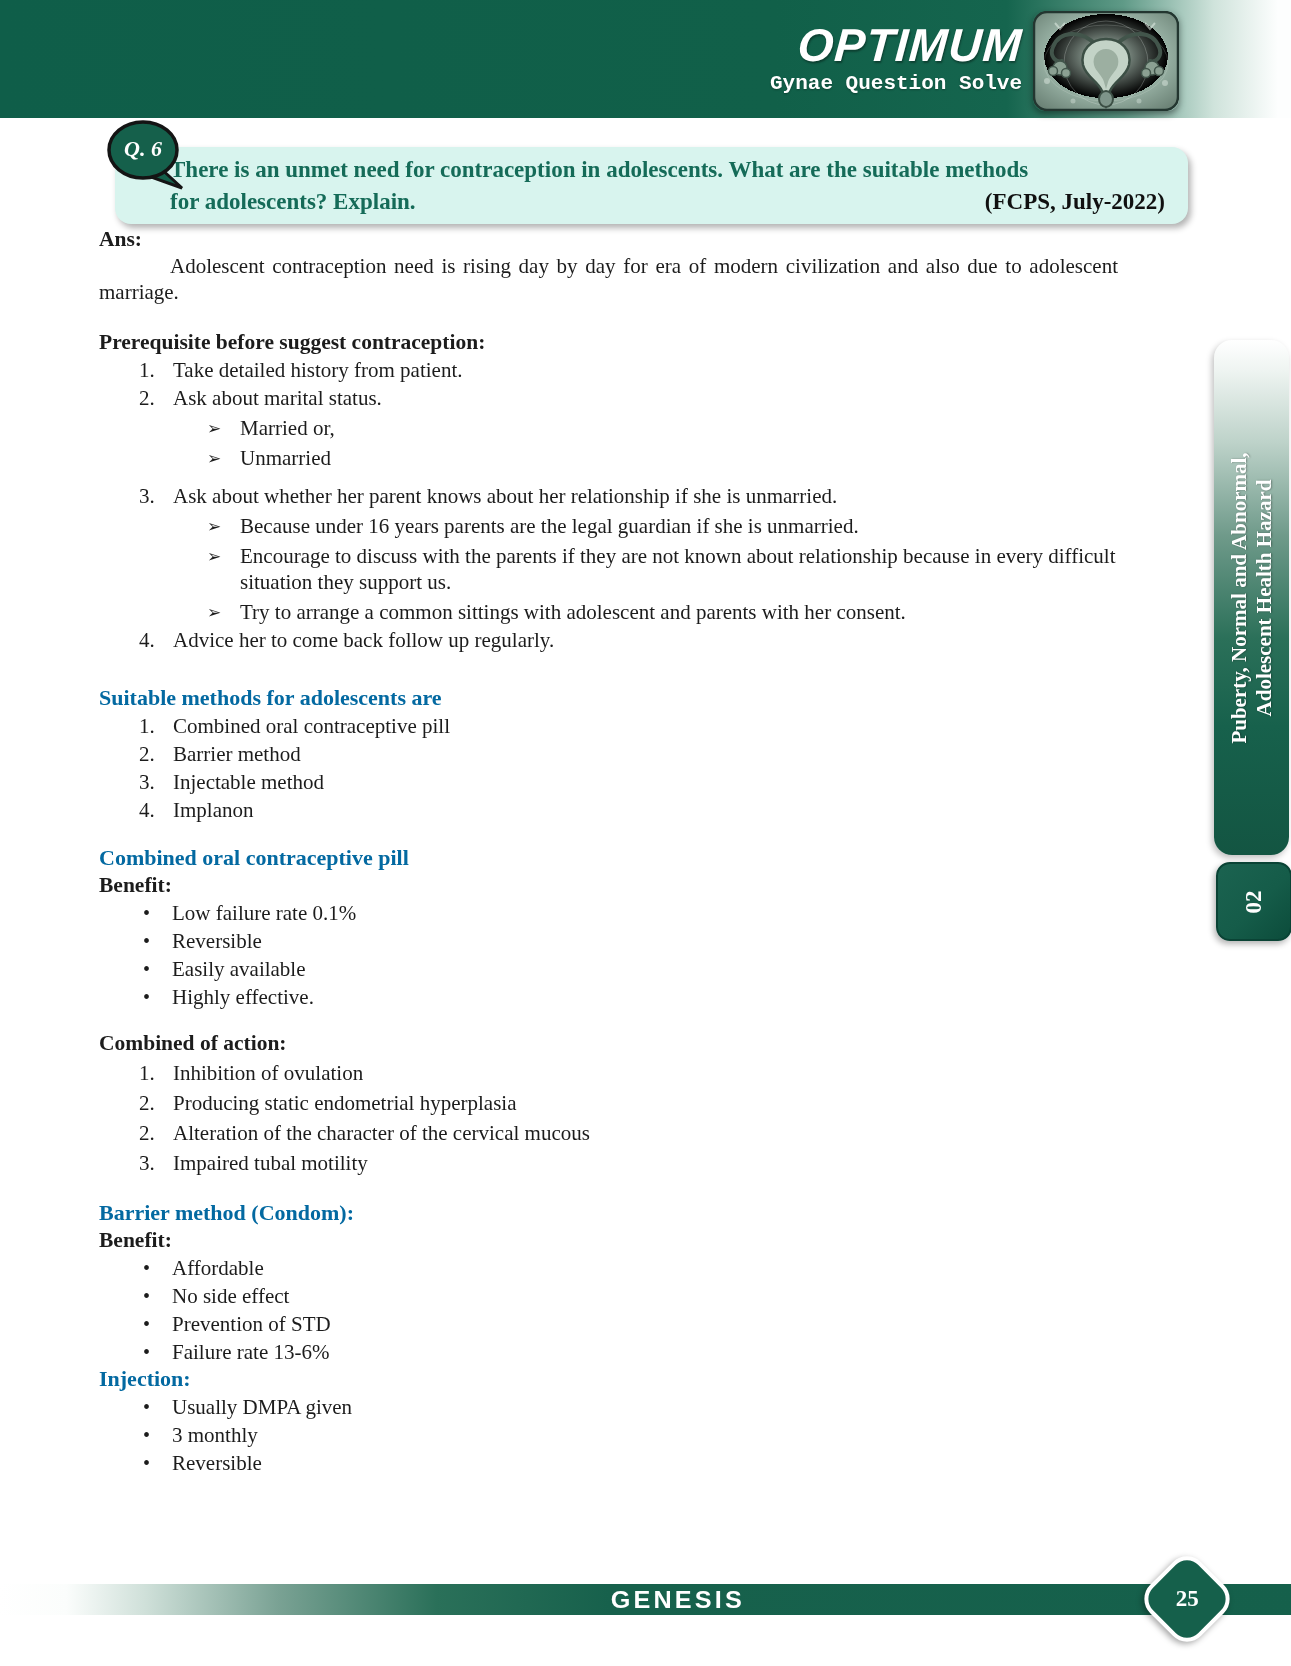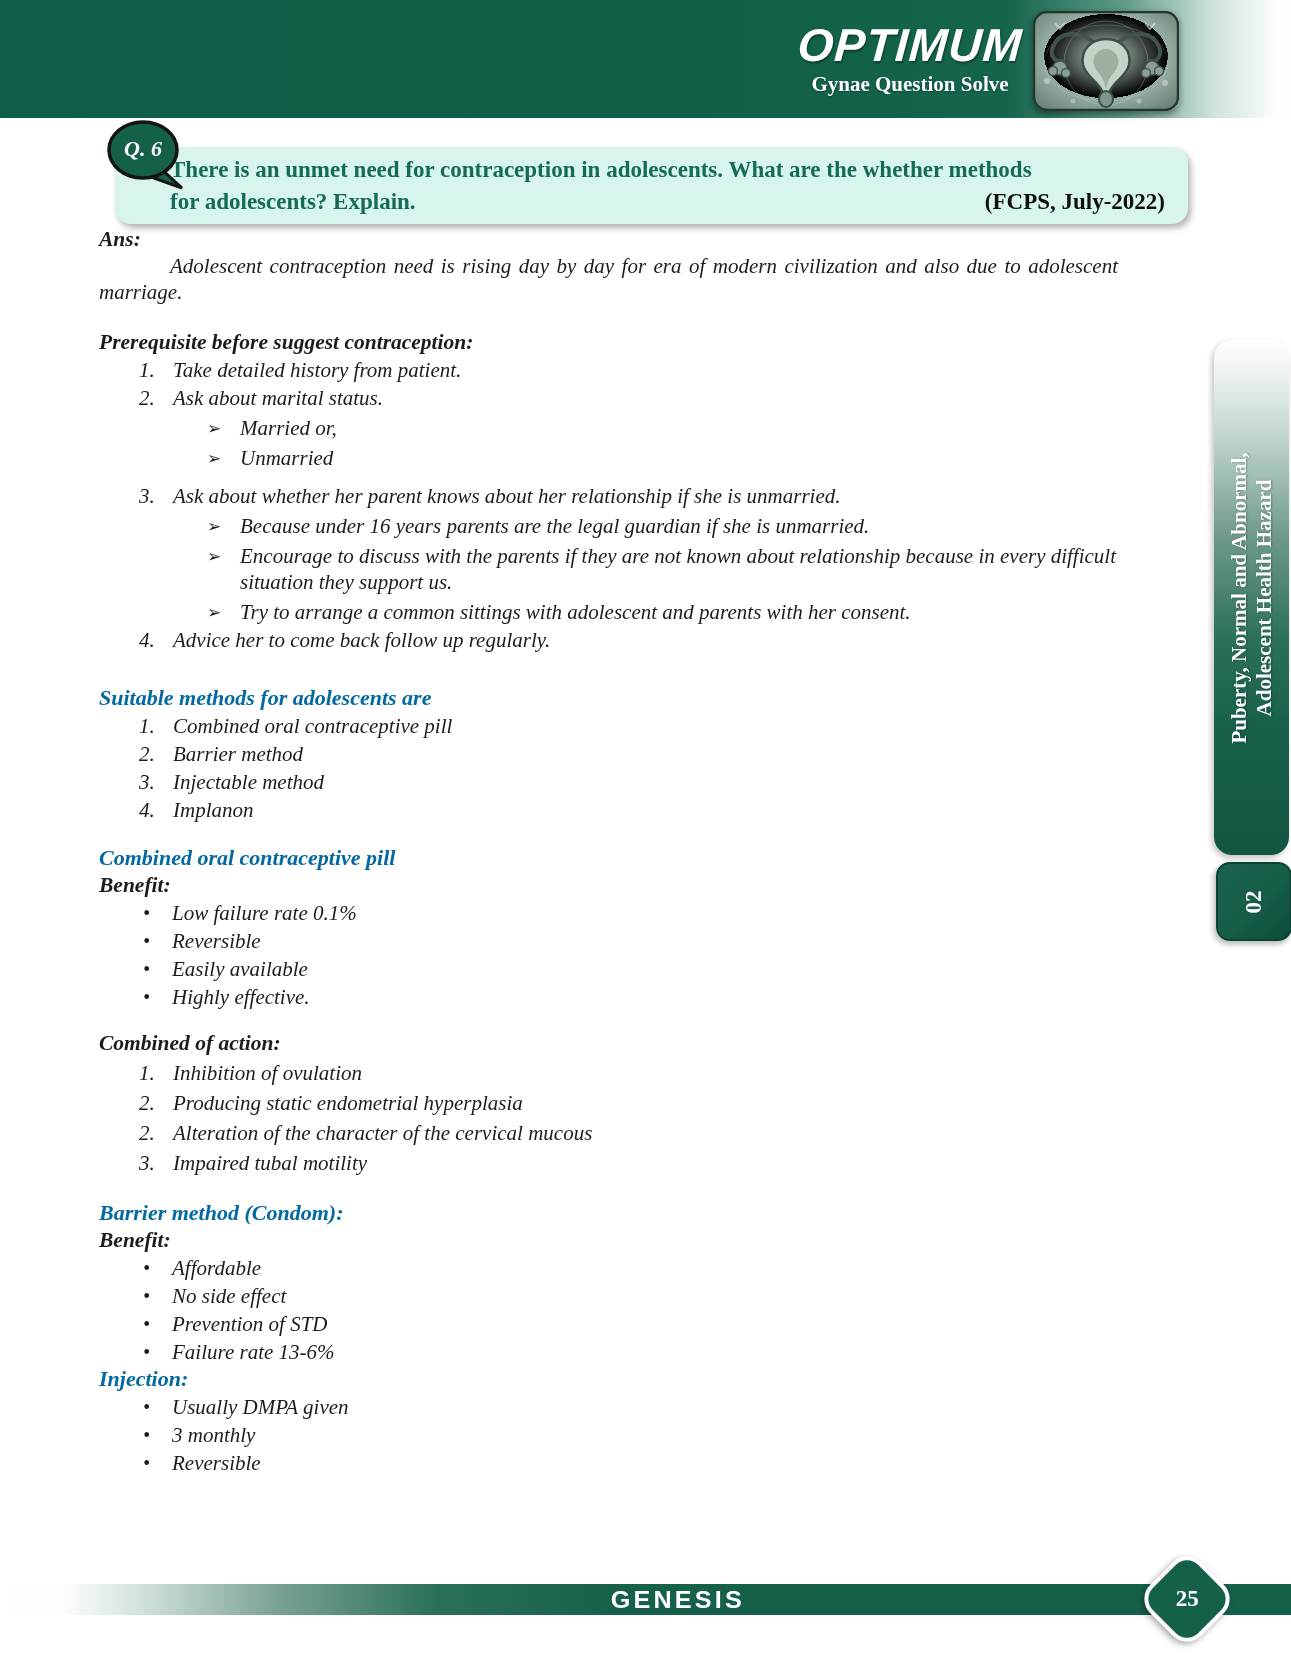--- a/index.html
+++ b/index.html
@@ -5,40 +5,40 @@
   html,body{margin:0;padding:0;background:#e9e9e9;}
   .page{position:relative;width:1291px;height:1666px;background:#ffffff;overflow:hidden;
         font-family:"Liberation Serif",serif;color:#1c1c1c;}
 
   
   .header{position:absolute;left:0;top:0;width:1291px;height:118px;
     background:linear-gradient(90deg,#0f5e49 0%,#116049 60%,#15654e 78%,#5f9a87 87%,#cfe3db 94%,#fdfefe 99%);}
   .brand{position:absolute;left:770px;top:18px;width:280px;text-align:center;color:#fff;
     font-family:"Liberation Sans",sans-serif;font-size:46px;font-weight:900;font-style:italic;
     letter-spacing:1px;transform:skewX(-4deg);text-shadow:1px 2px 2px rgba(0,0,0,.35);}
-  .brand-sub{position:absolute;left:770px;top:72px;width:280px;text-align:center;color:#fff;
-    font-family:Liberation Serif, serif;font-size:21px;font-weight:bold;text-shadow:0 1px 2px rgba(0,0,0,.3);}
+  .brand-sub{position:absolute;left:770px;top:72px;width:280px;text-align:left;color:#fff;
+    font-family:Liberation Mono, monospace;font-size:21px;font-weight:bold;text-shadow:0 1px 2px rgba(0,0,0,.3);}
   .logo-img{position:absolute;left:1033px;top:11px;width:146px;height:100px;border-radius:12px;
     box-shadow:0 3px 7px rgba(0,0,0,.45);overflow:hidden;}
 
   
   .qbox{position:absolute;left:115px;top:147px;width:1073px;height:77px;background:#d8f4ee;
     border-radius:16px;box-shadow:3px 4px 6px rgba(0,0,0,.3);}
   .qline1{position:absolute;left:55px;top:8px;width:1000px;font-size:23px;font-weight:bold;
     color:#156b58;line-height:29px;}
   .qline2{position:absolute;left:55px;top:40px;width:995px;display:flex;justify-content:space-between;
     font-size:23px;font-weight:bold;line-height:29px;}
   .qline2 .q2{color:#156b58;} .qline2 .qref{color:#101010;}
   .qbadge{position:absolute;left:100px;top:114px;width:96px;height:96px;}
   .qbadge-label{position:absolute;left:14px;top:22px;width:58px;text-align:center;color:#fff;
     font-style:italic;font-weight:bold;font-size:22px;font-family:Liberation Serif, serif;}
 
   
   .content{position:absolute;left:99px;top:226px;width:1019px;}
-  .row{line-height:26px;font-size:21px;font-style:italic;}
+  .row{line-height:26px;font-size:21px;}
   .row-label{font-weight:bold;font-size:21.5px;}
   .row-para{text-align:justify;text-indent:71px;}
   .row-h{font-weight:bold;font-size:21.5px;}
   .row-th{font-weight:bold;font-size:22px;color:#0369a1;}
   .row-n{display:flex;padding-left:40px;}
   .row-n .num{flex:0 0 34px;}
   .row-a{display:flex;padding-left:108px;}
   .row-a .arr{flex:0 0 33px;font-family:"DejaVu Sans",sans-serif;font-size:17px;color:#1c1c1c;}
   .row-a .txt{max-width:880px;}
   .row-b{display:flex;padding-left:44px;}
@@ -107,21 +107,21 @@
             <circle cx="113" cy="62" r="4.5"></circle>
         </g>
         <path d="M73 28 C88 28 99 39 96 54 C93 66 81 70 77 80 C75 85 75 90 73 95 C71 90 71 85 69 80 C65 70 53 66 50 54 C47 39 58 28 73 28 Z" fill="#c3d3c7" stroke="#3c4f45" stroke-width="2.5"></path>
         <path d="M73 38 C81 38 87 45 85 54 C83 61 77 64 75 71 L73 78 L71 71 C69 64 63 61 61 54 C59 45 65 38 73 38 Z" fill="#8ba092" fill-opacity="0.7"></path>
         <ellipse cx="73" cy="88" rx="7" ry="8" fill="#7e958a" stroke="#3c4f45" stroke-width="2"></ellipse>
       </svg>
     </div>
   </div>
 
   <div class="qbox">
-    <div class="qline1">There is an unmet need for contraception in adolescents. What are the whether methods</div>
+    <div class="qline1">There is an unmet need for contraception in adolescents. What are the suitable methods</div>
     <div class="qline2">
       <span class="q2">for adolescents? Explain.</span>
       <span class="qref">(FCPS, July-2022)</span>
     </div>
   </div>
   <div class="qbadge">
     <svg width="96" height="96" viewBox="0 0 96 96">
       <path d="M58 52 L82 74 L48 62 Z" fill="#15604b" stroke="#141414" stroke-width="3"></path>
       <ellipse cx="43" cy="36" rx="34" ry="28" fill="#15604b" stroke="#141414" stroke-width="3.5"></ellipse>
     </svg>

